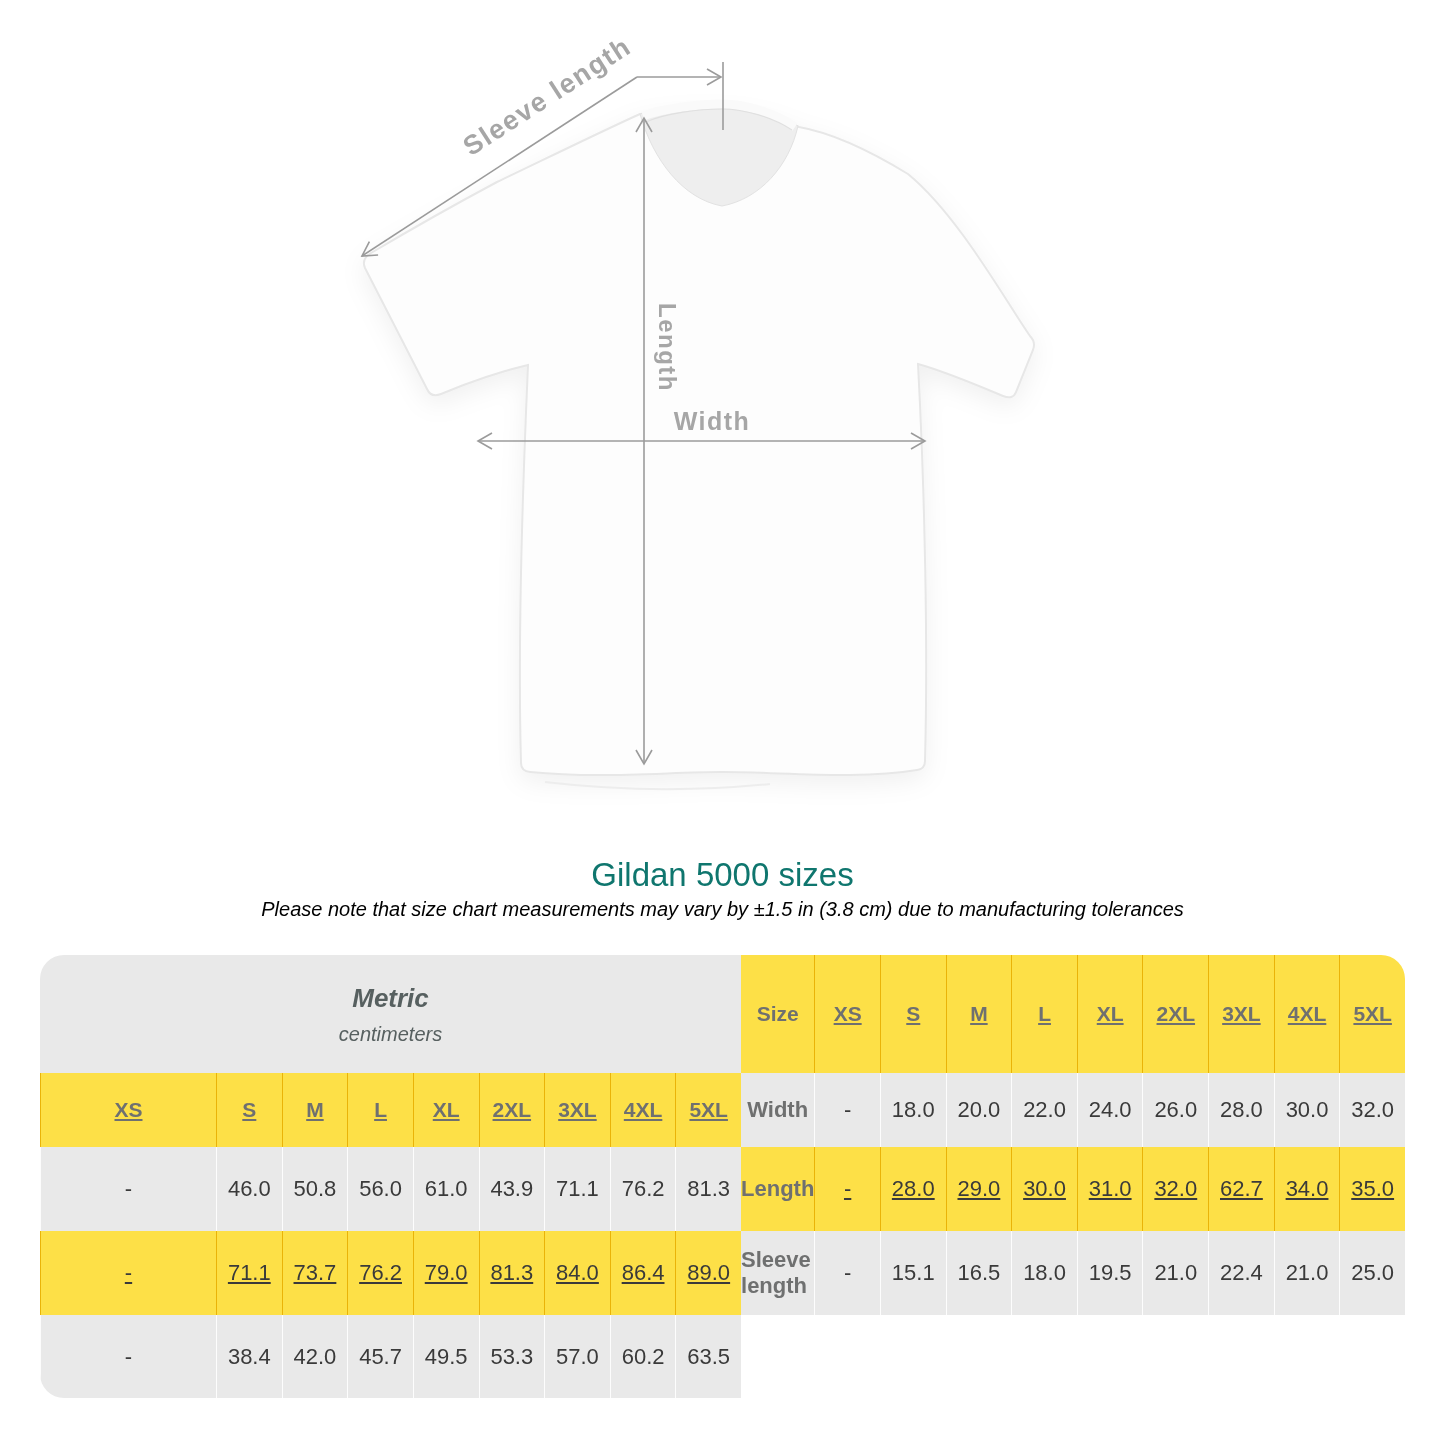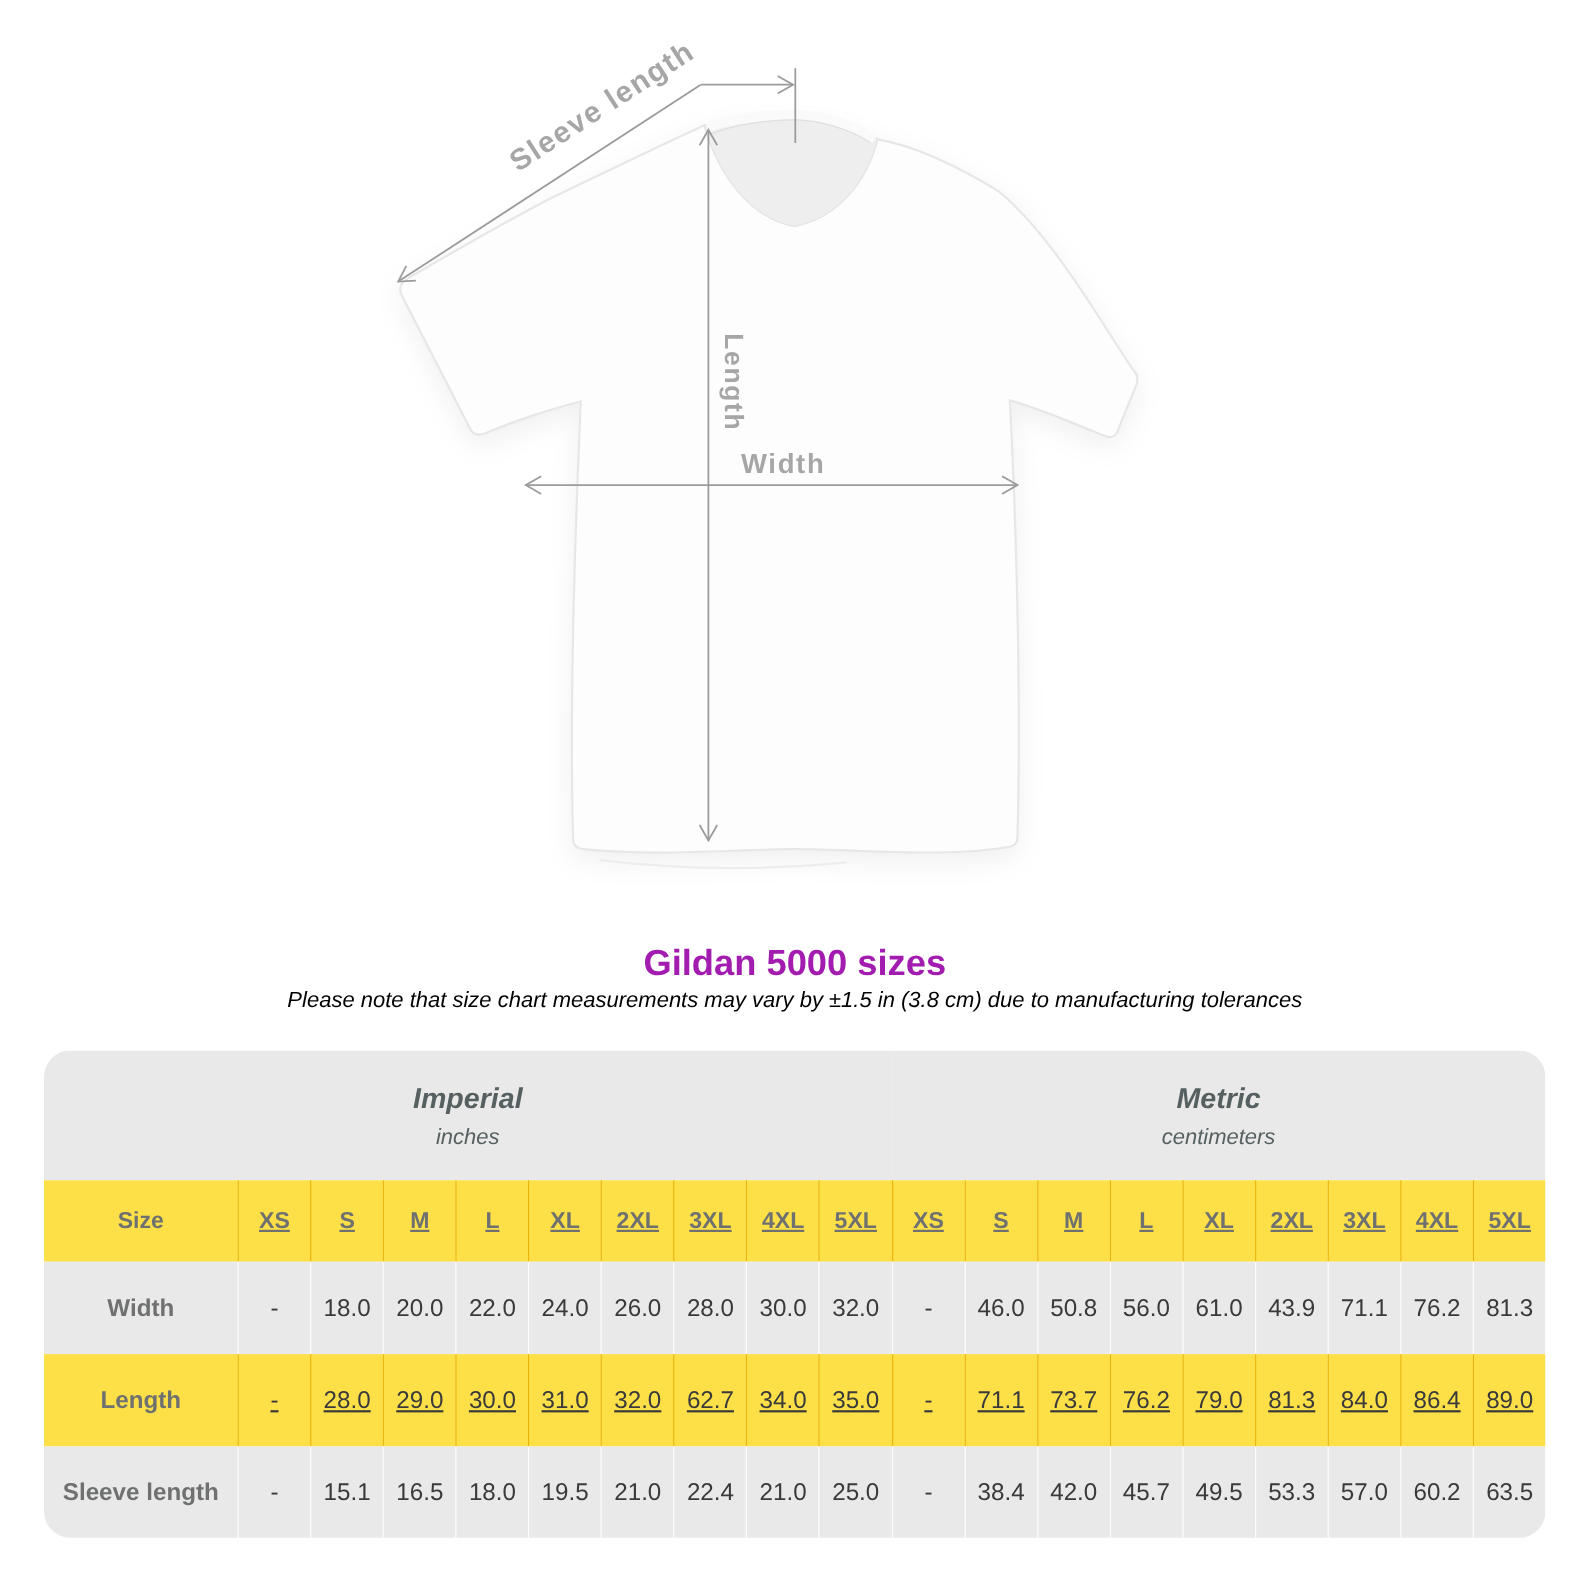--- a/index.html
+++ b/index.html
@@ -6,21 +6,21 @@
   .page{position:relative;width:1445px;height:1445px;background:#ffffff;overflow:hidden;
         font-family:"Liberation Sans","DejaVu Sans",sans-serif;}
 
   
   .shirt-area{position:absolute;top:0;left:0;width:1445px;height:830px;}
   .diagram-label{font-weight:bold;fill:#a6a6a6;letter-spacing:1.5px;}
   .arrow{stroke:#9b9b9b;stroke-width:1.6;fill:none;}
 
   
   .title{position:absolute;top:856px;left:0;width:1445px;text-align:center;
-         font-size:33px;font-weight:bold;color:#a21caf;}
+         font-size:33px;font-weight:normal;color:#0f766e;}
   .subtitle{position:absolute;top:898px;left:0;width:1445px;text-align:center;
             font-size:20px;font-style:italic;color:#000000;}
 
   
   .size-table{position:absolute;top:955px;left:40px;width:1365px;height:443px;
               display:grid;grid-template-columns:176px repeat(18,1fr);
               grid-template-rows:118px 74px 84px 84px 84px;
               border-radius:24px;overflow:hidden;background:#ffffff;}
   .cell{display:flex;align-items:center;justify-content:center;}
   .cell.g{background:#e9e9e9;}
@@ -93,24 +93,20 @@
       <text class="diagram-label" font-size="27" text-anchor="middle" transform="translate(552,104) rotate(-33)">Sleeve length</text>
       <text class="diagram-label" font-size="24" text-anchor="start" transform="translate(659,303) rotate(90)">Length</text>
       <text class="diagram-label" font-size="25" text-anchor="middle" x="712" y="430">Width</text>
     </svg>
   </div>
 
   <div class="title">Gildan 5000 sizes</div>
   <div class="subtitle">Please note that size chart measurements may vary by ±1.5 in (3.8 cm) due to manufacturing tolerances</div>
 
   <div class="size-table" id="grid">
-    <div class="cell group span10">
-      <div class="gt">Imperial</div>
-      <div class="gs">inches</div>
-    </div>
     <div class="cell group span9">
       <div class="gt">Metric</div>
       <div class="gs">centimeters</div>
     </div>
 
   <div class="cell head w">Size</div>
       <div class="cell head w sep">XS</div>
       <div class="cell head w sep">S</div>
       <div class="cell head w sep">M</div>
       <div class="cell head w sep">L</div>

